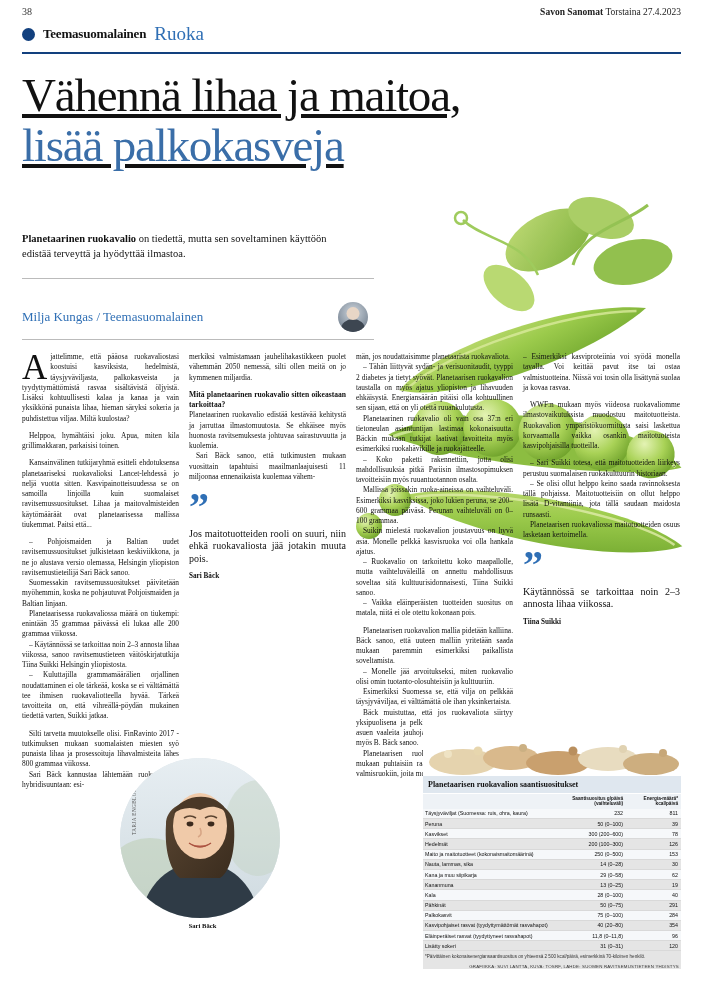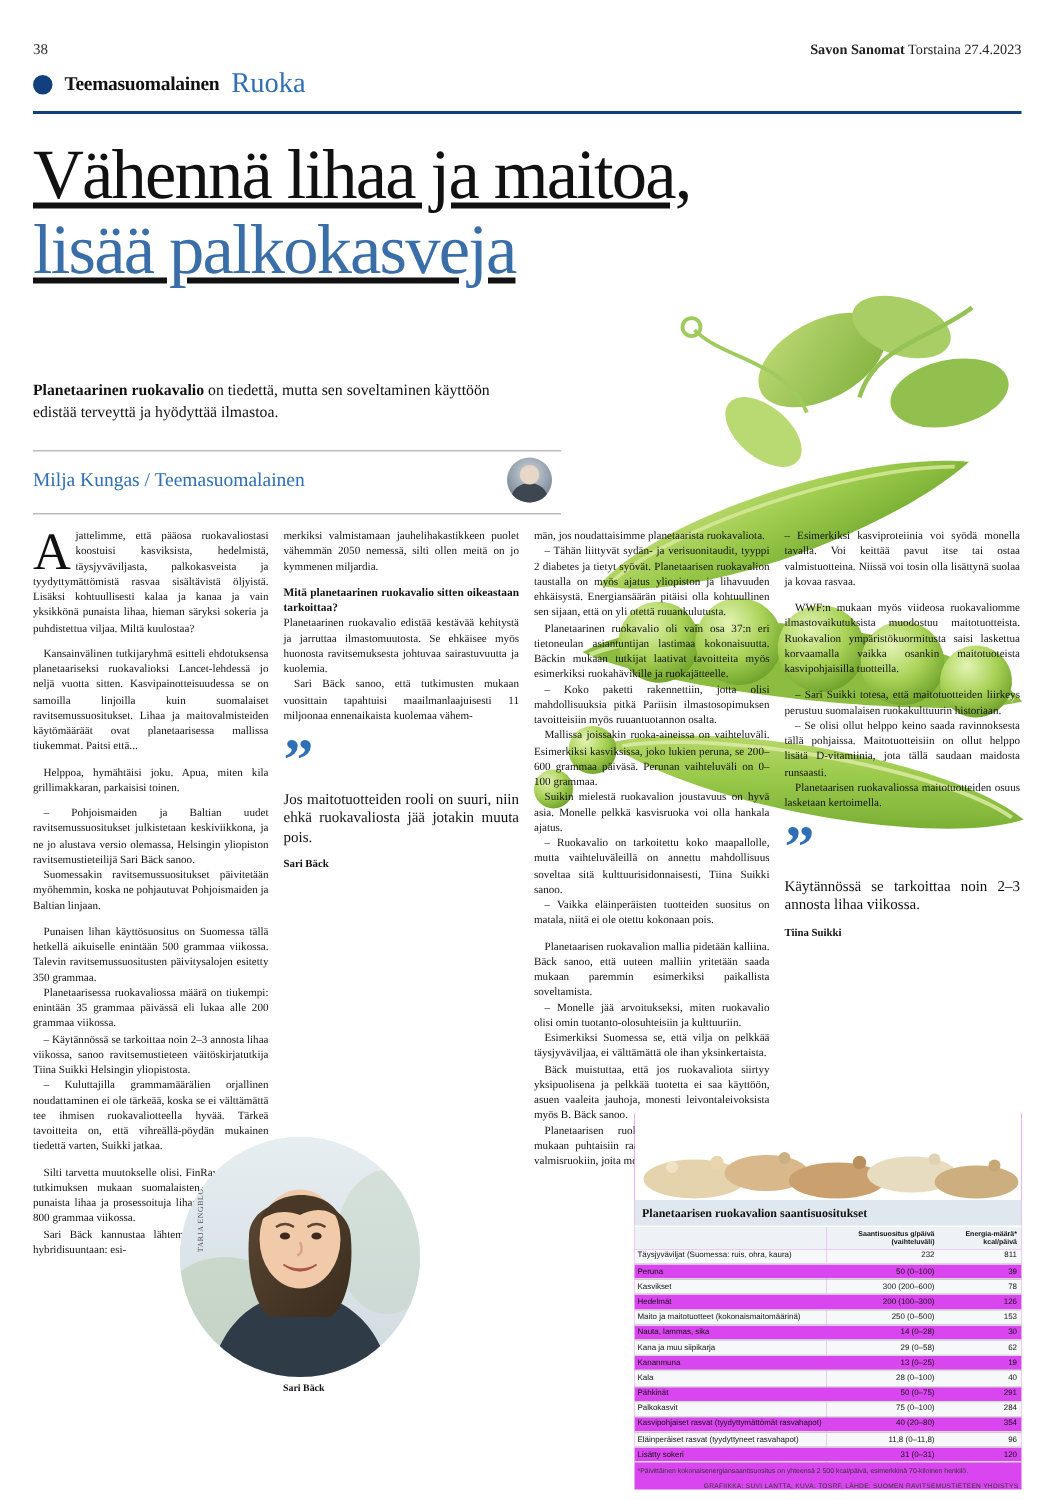--- a/index.html
+++ b/index.html
@@ -19,21 +19,21 @@
     width: 703px;
     height: 1000px;
     padding: 0 22px;
   }
 
   
   .masthead {
     display: flex;
     align-items: baseline;
     justify-content: space-between;
-    padding-top: 28px;
+    padding-top: 6px;
     font-size: 9px;
     color: #222;
   }
   .masthead .page-num { font-size: 10px; color: #333; }
   .masthead .paper { font-size: 9.5px; }
   .masthead .paper b { font-weight: bold; }
   .masthead .paper .date { font-weight: normal; }
 
   .section-bar {
     margin-top: 6px;
@@ -90,21 +90,21 @@
   }
   .ingress b { font-weight: bold; }
 
   .byline {
     position: relative;
     z-index: 5;
     margin-top: 16px;
     width: 352px;
     border-top: 1px solid #bbb;
     border-bottom: 1px solid #bbb;
-    padding: 4px 0 7px 0;
+    padding: 23px 0 7px 0;
     display: flex;
     align-items: center;
     justify-content: space-between;
   }
   .byline .name {
     color: #2f6fb5;
     font-size: 13px;
   }
   .byline .mugshot {
     width: 30px; height: 30px; border-radius: 50%;
@@ -234,24 +234,24 @@
   .portrait-caption {
     font-size: 6.6px;
     font-weight: bold;
     margin-top: 4px;
   }
 
   
   .graphic {
     position: absolute;
     right: 22px;
-    top: 742px;
+    top: 718px;
     width: 258px;
     z-index: 6;
-    background: #d946ef;
+    background: #e5e5e5;
   }
   .graphic .g-title {
     background: #dfe7ef;
     font-size: 8px;
     font-weight: bold;
     padding: 4px 5px;
     border-bottom: 1px solid #fff;
   }
   .graphic table {
     width: 100%;
@@ -385,25 +385,24 @@
 
   <div class="byline">
     <span class="name">Milja Kungas / Teemasuomalainen</span>
     <span class="mugshot"></span>
   </div>
 
   <div class="cols">
 
     <div class="col">
       <p class="first"><span class="dropcap">A</span><span>jattelimme, että pääosa ruokavaliostasi koostuisi kasviksista, hedelmistä, täysjyväviljasta, palkokasveista ja tyydyttymättömistä rasvaa sisältävistä öljyistä. Lisäksi kohtuullisesti kalaa ja kanaa ja vain yksikkönä punaista lihaa, hieman säryksi sokeria ja puhdistettua viljaa. Miltä kuulostaa?</span></p>
+      <p class="gap">Helppoa, hymähtäisi joku. Apua, miten kila grillimakkaran, parkaisisi toinen.</p>
       <p class="gap">Kansainvälinen tutkijaryhmä esitteli ehdotuksensa planetaariseksi ruokavalioksi Lancet-lehdessä jo neljä vuotta sitten. Kasvipainotteisuudessa se on samoilla linjoilla kuin suomalaiset ravitsemussuositukset. Lihaa ja maitovalmisteiden käytömääräät ovat planetaarisessa mallissa tiukemmat. Paitsi että...</p>
-      <p class="gap">Helppoa, hymähtäisi joku. Apua, miten kila grillimakkaran, parkaisisi toinen.</p>
       <p class="gap">– Pohjoismaiden ja Baltian uudet ravitsemussuositukset julkistetaan keskiviikkona, ja ne jo alustava versio olemassa, Helsingin yliopiston ravitsemustieteilijä Sari Bäck sanoo.</p>
       <p>Suomessakin ravitsemussuositukset päivitetään myöhemmin, koska ne pohjautuvat Pohjoismaiden ja Baltian linjaan.</p>
-      <p class="gap">Punaisen lihan käyttösuositus on Suomessa tällä hetkellä aikuiselle enintään 500 grammaa viikossa. Talevin ravitsemussuositusten päivitysalojen esitetty 350 grammaa.</p>
       <p>Planetaarisessa ruokavaliossa määrä on tiukempi: enintään 35 grammaa päivässä eli lukaa alle 200 grammaa viikossa.</p>
       <p>– Käytännössä se tarkoittaa noin 2–3 annosta lihaa viikossa, sanoo ravitsemustieteen väitöskirjatutkija Tiina Suikki Helsingin yliopistosta.</p>
       <p>– Kuluttajilla grammamäärälien orjallinen noudattaminen ei ole tärkeää, koska se ei välttämättä tee ihmisen ruokavaliotteella hyvää. Tärkeä tavoitteita on, että vihreällä-pöydän mukainen tiedettä varten, Suikki jatkaa.</p>
       <p class="gap">Silti tarvetta muutokselle olisi. FinRavinto 2017 -tutkimuksen mukaan suomalaisten miesten syö punaista lihaa ja prosessoituja lihavalmisteita lähes 800 grammaa viikossa.</p>
       <p>Sari Bäck kannustaa lähtemään ruokavaliossa hybridisuuntaan: esi-</p>
     </div>
 
     <div class="col">
       <p class="first">merkiksi valmistamaan jauhelihakastikkeen puolet vähemmän 2050 nemessä, silti ollen meitä on jo kymmenen miljardia.</p>
       <h4>Mitä planetaarinen ruokavalio sitten oikeastaan tarkoittaa?</h4>

